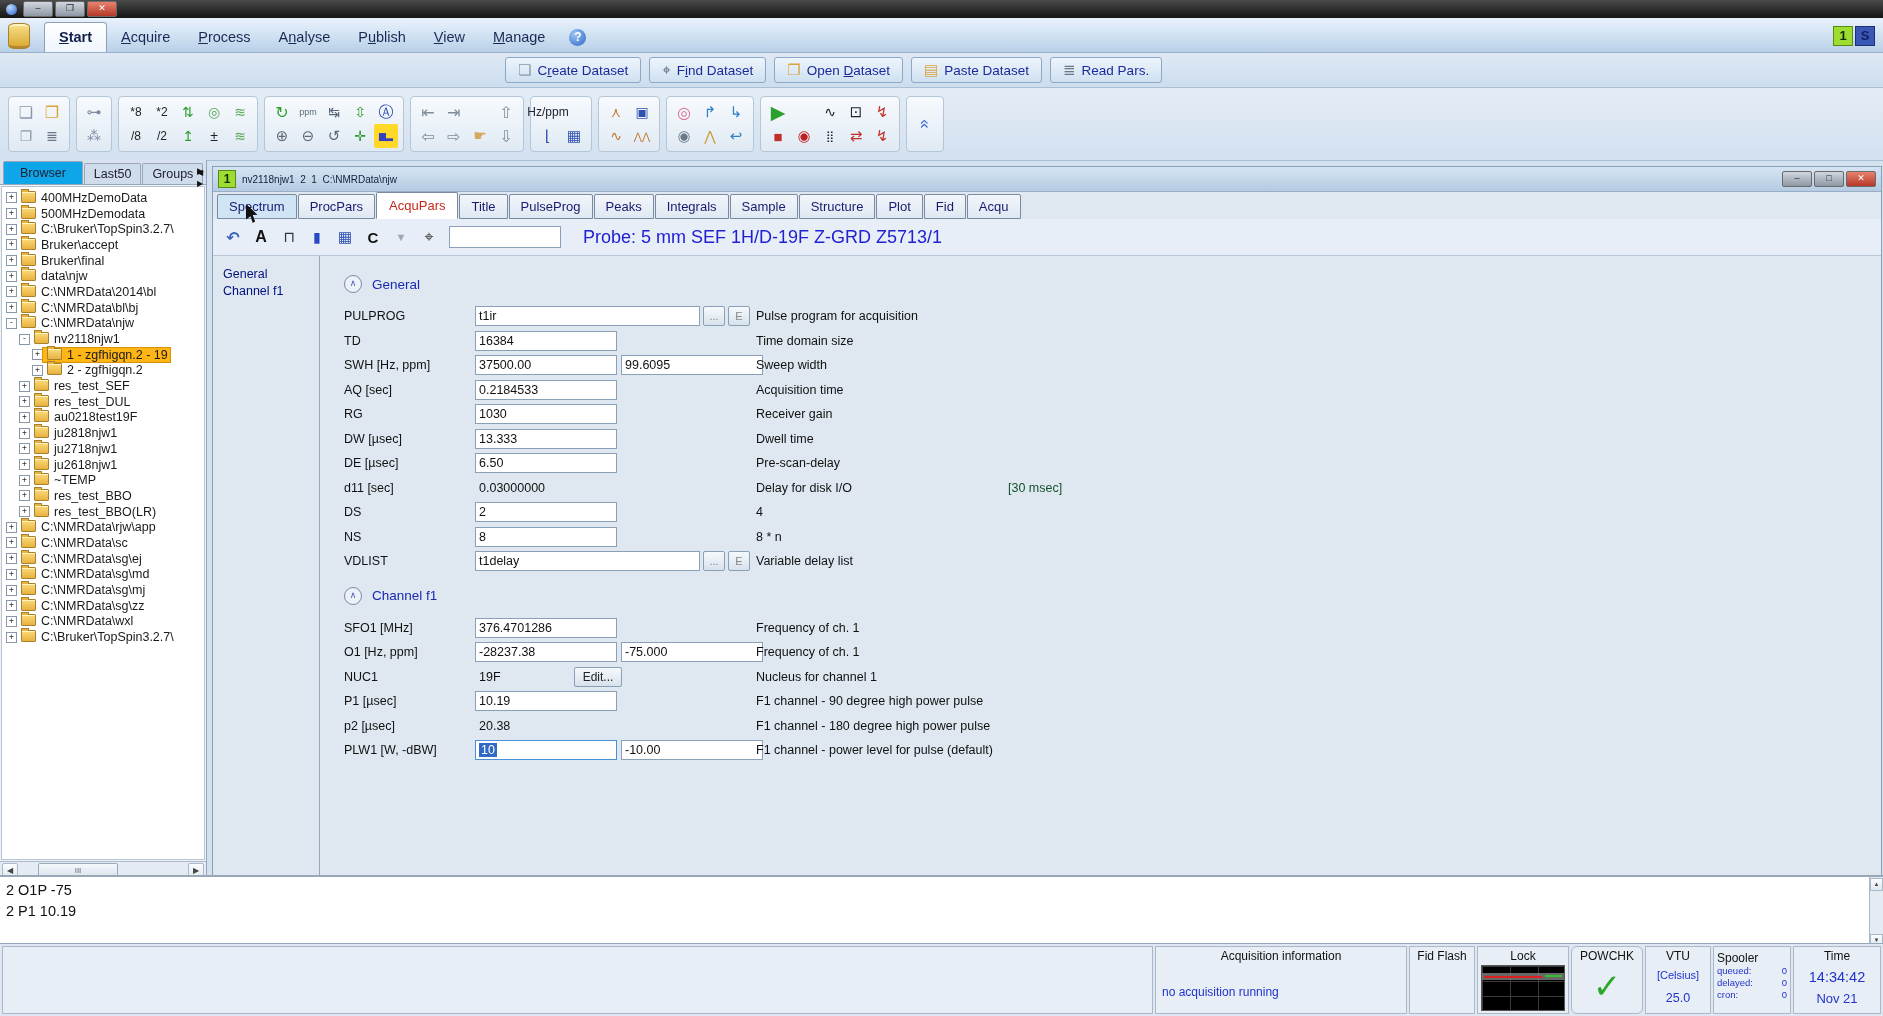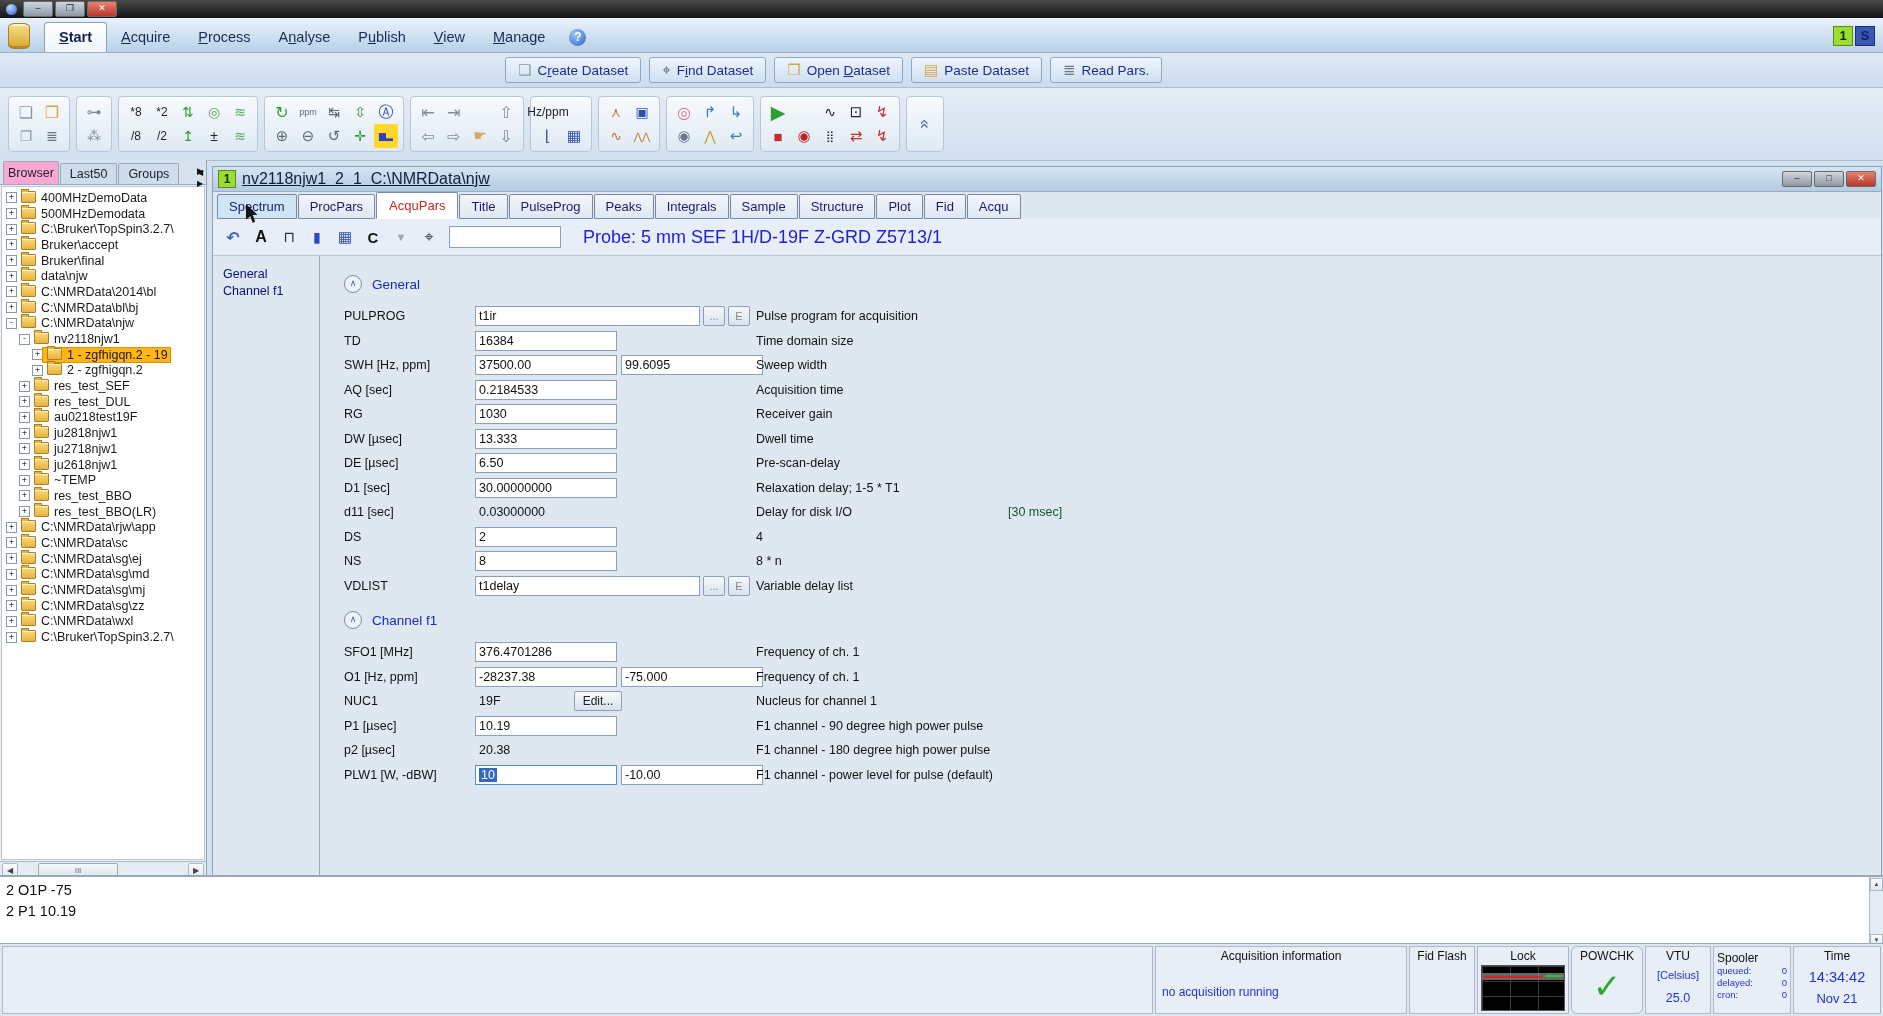--- a/index.html
+++ b/index.html
@@ -40,40 +40,40 @@
   .tgroup{background:linear-gradient(#f7fafd,#e0eaf4);border:1px solid #b5c6d8;border-radius:4px;padding:3px 5px;
           display:grid;grid-template-rows:repeat(2,24px);grid-auto-flow:column;column-gap:2px;}
   .tgroup.single{display:flex;align-items:center;height:48px;padding:3px 6px;}
   .ti{width:24px;height:24px;display:flex;align-items:center;justify-content:center;font-size:14px;color:#555;border-radius:2px;}
   
   .content{position:absolute;top:160px;bottom:136px;left:0;right:0;display:flex;}
   
   .browser{width:206px;flex:none;background:#eef3f9;border-right:1px solid #8ea4bc;display:flex;flex-direction:column;position:relative;}
   .btabs{display:flex;align-items:flex-end;height:24px;background:#d7e2ee;border-bottom:1px solid #98a8bc;padding-left:3px;position:relative;}
   .btab{padding:3px 9px;font-size:12.5px;border:1px solid #98a8bc;border-bottom:none;background:#cfdcea;color:#223;margin-right:1px;border-radius:2px 2px 0 0;}
-  .btab.active{background:#f9a8d4;font-weight:normal;padding:4px 4px;}
+  .btab.active{background:#0ea5e9;font-weight:normal;padding:4px 16px;}
   .collapsearrow{position:absolute;right:2px;top:6px;font-size:9px;color:#111;}
   .tree{flex:1;background:#fff;border:1px solid #b8c4d2;margin:1px;overflow:hidden;padding-top:3px;}
   .titem{display:flex;align-items:center;height:15.7px;white-space:nowrap;padding-left:4px;}
   .exp{width:9px;height:9px;border:1px solid #8898a8;background:#fff;font-size:8px;line-height:8px;text-align:center;color:#333;flex:none;font-family:"DejaVu Sans Mono",monospace;}
   .fold{display:inline-block;width:13px;height:10px;background:linear-gradient(#fada7a,#e9b23f);border:1px solid #a8812f;border-radius:1px;
         box-shadow:inset 0 1px 0 #fff3c0;position:relative;margin:0 3px 0 4px;flex:none;}
   .fold::before{content:"";position:absolute;top:-3px;left:-1px;width:6px;height:2px;background:#e9b23f;border:1px solid #a8812f;border-bottom:none;}
   .hl{display:flex;align-items:flex-start;}
   .titem.sel .hl{background:#ffb515;outline:1px solid #d89400;}
   .tlabel{font-size:12.5px;color:#1a1a1a;padding:0 2px;}
   .hscroll{height:18px;background:#e4ebf3;border-top:1px solid #aab8c8;display:flex;align-items:center;padding:0 2px;gap:2px;}
   .harrow{width:14px;height:14px;text-align:center;line-height:14px;font-size:8px;color:#444;background:linear-gradient(#fbfdff,#dfe7ef);border:1px solid #aab8c8;border-radius:2px;}
   .hthumb{width:78px;height:14px;background:linear-gradient(#f4f8fb,#d8e2ec);border:1px solid #9aaabc;border-radius:2px;text-align:center;line-height:13px;font-size:8px;color:#667;margin-left:18px;}
   .splitter{position:absolute;right:-1px;top:8px;width:10px;display:flex;flex-direction:column;gap:2px;z-index:5;font-size:8px;color:#111;}
   
   .docwin{flex:1;margin:6px 1px 0 5px;background:#dfe8f1;border:1px solid #8aa0b8;border-bottom:none;box-shadow:0 0 0 2px #eef3f9 inset;display:flex;flex-direction:column;}
   .wtitle{height:24px;background:linear-gradient(#d6e4f2,#b4cbe2);border-bottom:1px solid #98aec6;display:flex;align-items:center;padding:0 5px;gap:6px;}
   .wbadge{width:16px;height:16px;background:#9ddc30;border:1px solid #5a8a14;text-align:center;line-height:16px;font-weight:bold;font-size:12px;color:#103000;flex:none;}
-  .wttl{flex:1;font-size:16px;color:#10203a;white-space:pre;text-decoration:underline;}
+  .wttl{flex:1;font-size:10px;color:#10203a;white-space:pre;}
   .wtabs{display:flex;align-items:flex-end;height:27px;padding-left:4px;background:#dfe8f1;position:relative;}
   .wtab{padding:4px 11px;font-size:13px;color:#1a1a6e;border:1px solid #7a8aa0;background:linear-gradient(#f2f6fb,#dfe8f2);margin-right:1px;border-radius:2px 2px 0 0;}
   .wtab.active{background:#fff;color:#c4291a;border-bottom:1px solid #fff;padding:5px 12px;}
   .wtab.hover{background:#cfe4f5;}
   .ptoolbar{height:36px;background:#e7eef7;border-bottom:1px solid #b8c8d8;display:flex;align-items:center;gap:4px;padding:0 8px;}
   .pti{width:24px;height:26px;display:flex;align-items:center;justify-content:center;}
   .searchbox{width:104px;height:20px;background:#fff;border:1px solid #8aa0b8;margin-left:4px;font:12px "Liberation Sans",sans-serif;padding:0 3px;}
   .probe{margin-left:18px;font-size:18px;color:#2121d1;}
   
   .formwrap{flex:1;display:flex;overflow:hidden;background:#dfe8f1;}
@@ -704,31 +704,20 @@
                 <span class="mid">
                   <span class="pval">
                     <span class="valtxt">6.50</span>
                   </span>
 
                 </span>
                 <span class="cmt">Pre-scan-delay</span>
 
               </div>
 
-              <div class="prow">
-                <span class="plabel">D1 [sec]</span>
-                <span class="mid">
-                  <span class="pval">
-                    <span class="valtxt">30.00000000</span>
-                  </span>
-
-                </span>
-                <span class="cmt">Relaxation delay; 1-5 * T1</span>
-
-              </div>
 
               <div class="prow">
                 <span class="plabel">d11 [sec]</span>
                 <span class="mid">
                   <span class="pval plain">
                     <span class="valtxt">0.03000000</span>
                   </span>
 
                 </span>
                 <span class="cmt">Delay for disk I/O</span>

